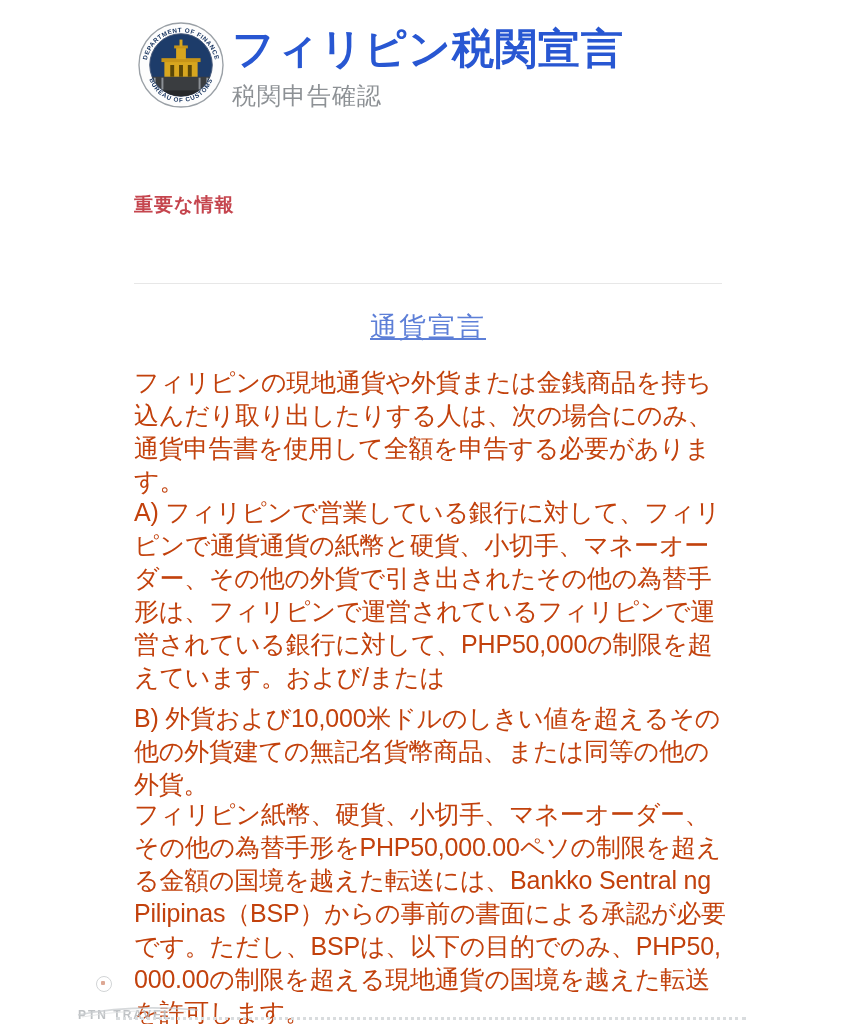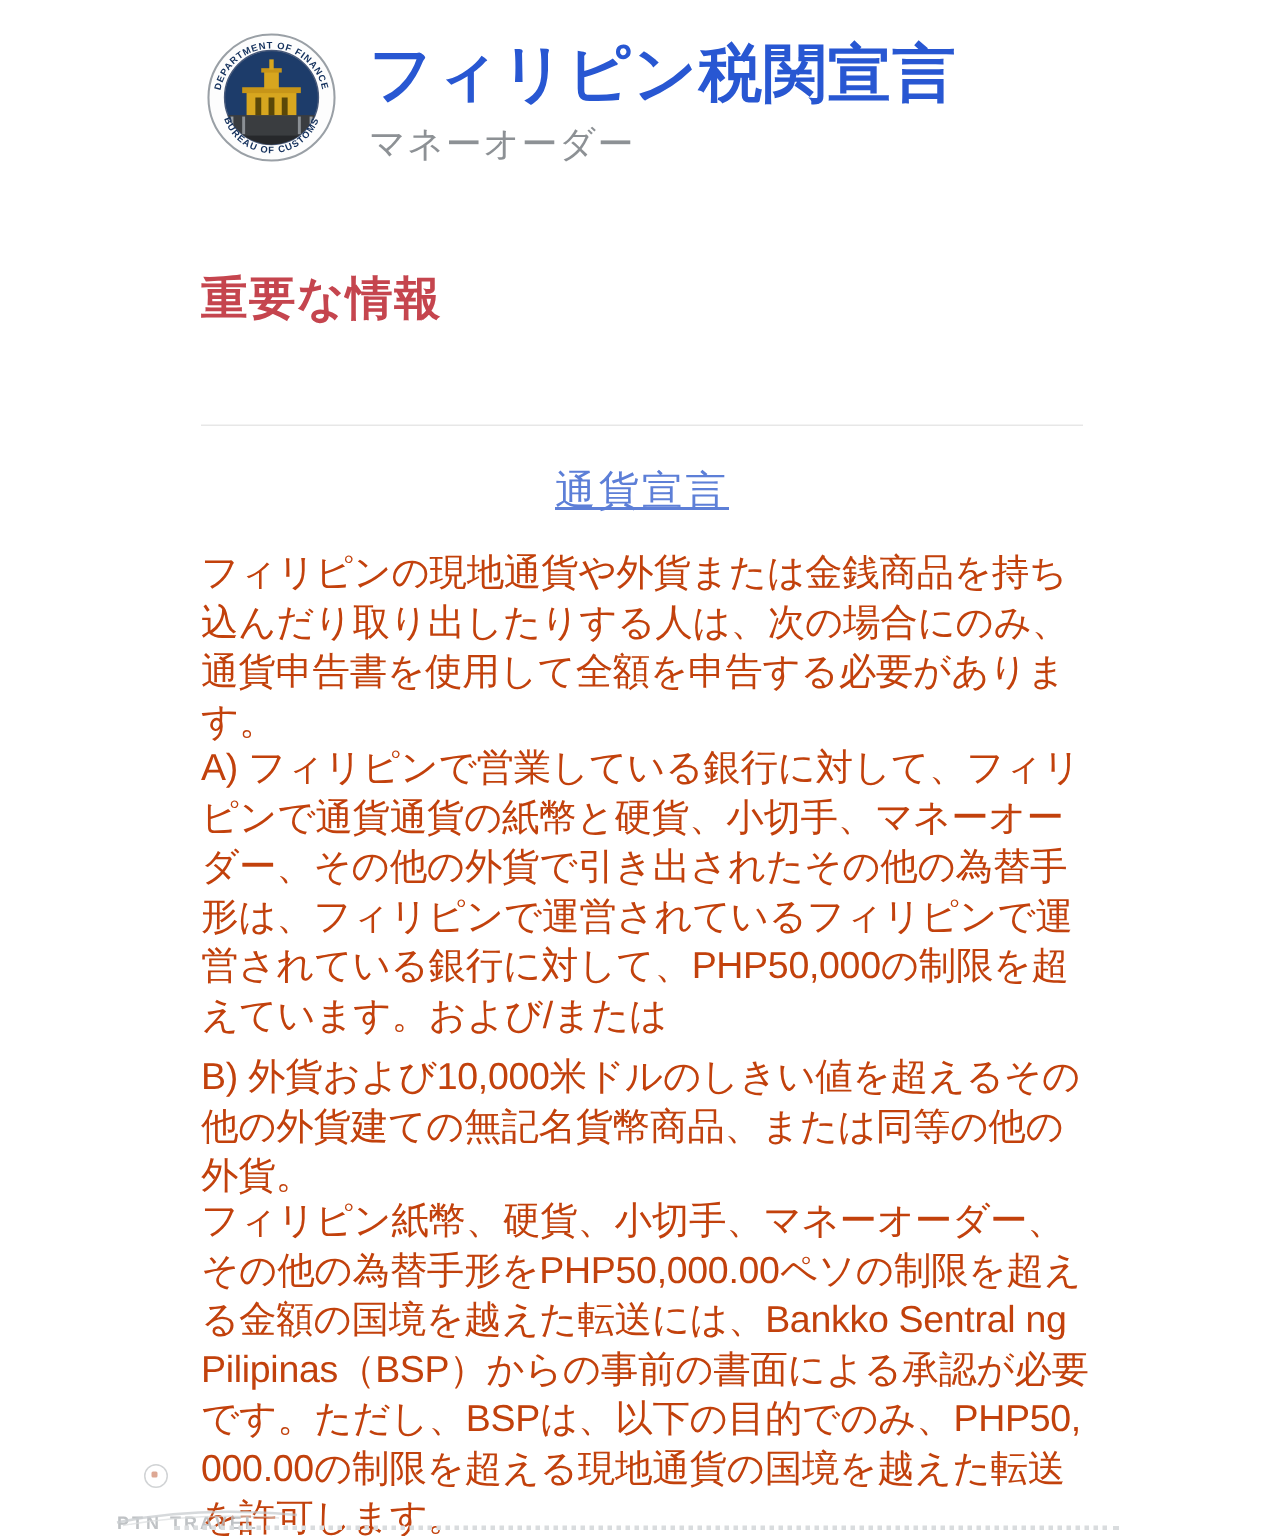--- a/index.html
+++ b/index.html
@@ -6,32 +6,32 @@
   .page{
     position:relative;
     width:853px;height:1024px;
     background:#ffffff;
     overflow:hidden;
     font-family:"Liberation Sans","DejaVu Sans",sans-serif;
   }
   
   .hdr{position:absolute;left:138px;top:22px;display:flex;align-items:flex-start;}
   .logo{width:86px;height:86px;flex:0 0 auto;}
-  .hdr-text{margin-left:22px;padding-top:4px;}
+  .hdr-text{margin-left:8px;padding-top:4px;}
   .title{
     margin:0;font-size:42px;line-height:46px;font-weight:bold;
     color:#2857d2;letter-spacing:1px;white-space:nowrap;
   }
   .subtitle{
     margin-top:8px;font-size:24px;color:#8d9195;letter-spacing:1px;
   }
   
   .important{
-    position:absolute;left:134px;top:178px;margin:0;
-    font-size:31px;font-weight:bold;color:#c5454e;letter-spacing:1px;
+    position:absolute;left:134px;top:192px;margin:0;
+    font-size:19px;font-weight:bold;color:#c5454e;letter-spacing:1px;
   }
   .divider{
     position:absolute;left:134px;top:283px;width:588px;height:0;
     border:none;border-top:1px solid #e7e7e7;margin:0;
   }
   .section-heading{
     position:absolute;left:134px;top:309px;width:588px;margin:0;
     font-size:27px;font-weight:500;color:#5d7fd7;text-align:center;letter-spacing:2px;text-decoration:underline;
   }
   
@@ -97,21 +97,21 @@
         <text font-size="6.4" font-weight="bold" fill="#13305c" letter-spacing="0.6" font-family="Liberation Sans, DejaVu Sans, sans-serif">
           <textPath href="#arcTop" startOffset="50%" text-anchor="middle">DEPARTMENT OF FINANCE</textPath>
         </text>
         <text font-size="6.4" font-weight="bold" fill="#13305c" letter-spacing="0.8" font-family="Liberation Sans, DejaVu Sans, sans-serif">
           <textPath href="#arcBot" startOffset="50%" text-anchor="middle">BUREAU OF CUSTOMS</textPath>
         </text>
       </svg>
     </span>
     <div class="hdr-text">
       <h1 class="title">フィリピン税関宣言</h1>
-      <div class="subtitle">マネーオーダー</div>
+      <div class="subtitle">税関申告確認</div>
     </div>
   </header>
 
   <h2 class="important">重要な情報</h2>
 
   <hr class="divider">
 
   <h3 class="section-heading">通貨宣言</h3>
 
   <p class="para p1">フィリピンの現地通貨や外貨または金銭商品を持ち込んだり取り出したりする人は、次の場合にのみ、通貨申告書を使用して全額を申告する必要があります。</p>

